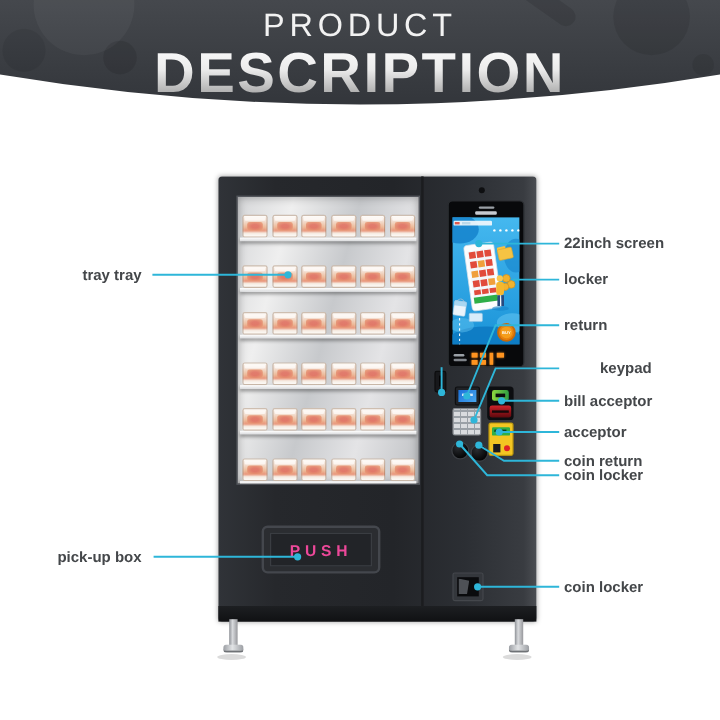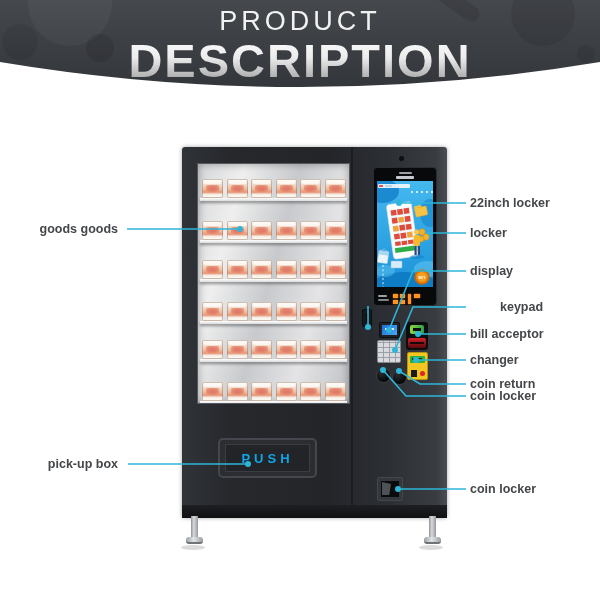--- a/index.html
+++ b/index.html
@@ -65,21 +65,21 @@
   #cash-black{position:absolute;left:3px;top:17px;width:6px;height:7px;background:#1a1b1e;}
   #cash-reddot{position:absolute;left:12px;top:18px;width:5px;height:5px;border-radius:50%;background:#e02424;}
   .coin-hole{border-radius:50%;width:15px;height:15px;border:1px solid #3c3f44;box-sizing:border-box;
      background:radial-gradient(circle at 35% 30%,#2a2c30,#060708 70%);}
   #hole1{left:194px;top:221px;} #hole2{left:210px;top:223px;}
   
   #pickup{left:36px;top:291px;width:99px;height:40px;border:2px solid #44474d;border-radius:5px;
      background:#2b2d31;box-sizing:border-box;}
   #pickup-inner{position:absolute;left:5px;top:4px;right:5px;bottom:4px;background:#222428;
      border:1px solid #3a3d42;display:flex;align-items:center;justify-content:center;}
-  #push-label{color:#0ea5e9;font-weight:700;font-size:13px;letter-spacing:4px;}
+  #push-label{color:#ec4899;font-weight:700;font-size:13px;letter-spacing:4px;}
   
   #coinreturn{left:195px;top:330px;width:26px;height:24px;background:#34373c;border-radius:2px;border:1px solid #44474c;box-sizing:border-box;}
   #coinreturn-inner{position:absolute;left:3px;top:3px;width:18px;height:16px;background:#0a0b0d;}
   #coinreturn-inner::before{content:"";position:absolute;left:1px;top:1px;width:9px;height:13px;background:#4e5156;
      clip-path:polygon(0 0,100% 15%,80% 100%,0 100%);}
   
   .leg-stem{position:absolute;width:7px;height:22px;top:516px;
      background:linear-gradient(90deg,#8e9196,#d8dadd 40%,#97989c);}
   .leg-foot{position:absolute;width:17px;height:7px;top:537px;border-radius:3px;
      background:linear-gradient(90deg,#9b9ea3,#e2e4e6 45%,#9b9ea3);border-bottom:2px solid #6f7276;box-sizing:border-box;}
@@ -316,25 +316,25 @@
     <circle cx="389" cy="330" r="3"></circle>
     <circle cx="395" cy="350" r="3"></circle>
     <circle cx="418" cy="334" r="3"></circle>
     <circle cx="416" cy="360" r="3"></circle>
     <circle cx="399" cy="371" r="3"></circle>
     <circle cx="383" cy="370" r="3"></circle>
     <circle cx="398" cy="489" r="3"></circle>
   </g>
 </svg>
 
-<span class="co-label" style="right:482px;top:222px;">goods goods</span>
+<span class="co-label" style="right:482px;top:222px;">tray tray</span>
 <span class="co-label" style="right:482px;top:457px;">pick-up box</span>
-<span class="co-label" style="left:470px;top:196px;">22inch locker</span>
+<span class="co-label" style="left:470px;top:196px;">22inch screen</span>
 <span class="co-label" style="left:470px;top:226px;">locker</span>
-<span class="co-label" style="left:470px;top:264px;">display</span>
+<span class="co-label" style="left:470px;top:264px;">return</span>
 <span class="co-label" style="left:470px;top:300px;padding-left:30px;">keypad</span>
 <span class="co-label" style="left:470px;top:327px;">bill acceptor</span>
-<span class="co-label" style="left:470px;top:353px;">changer</span>
+<span class="co-label" style="left:470px;top:353px;">acceptor</span>
 <span class="co-label" style="left:470px;top:377px;">coin return</span>
 <span class="co-label" style="left:470px;top:389px;">coin locker</span>
 <span class="co-label" style="left:470px;top:482px;">coin locker</span>
 
 </div>
 
 </body></html>

